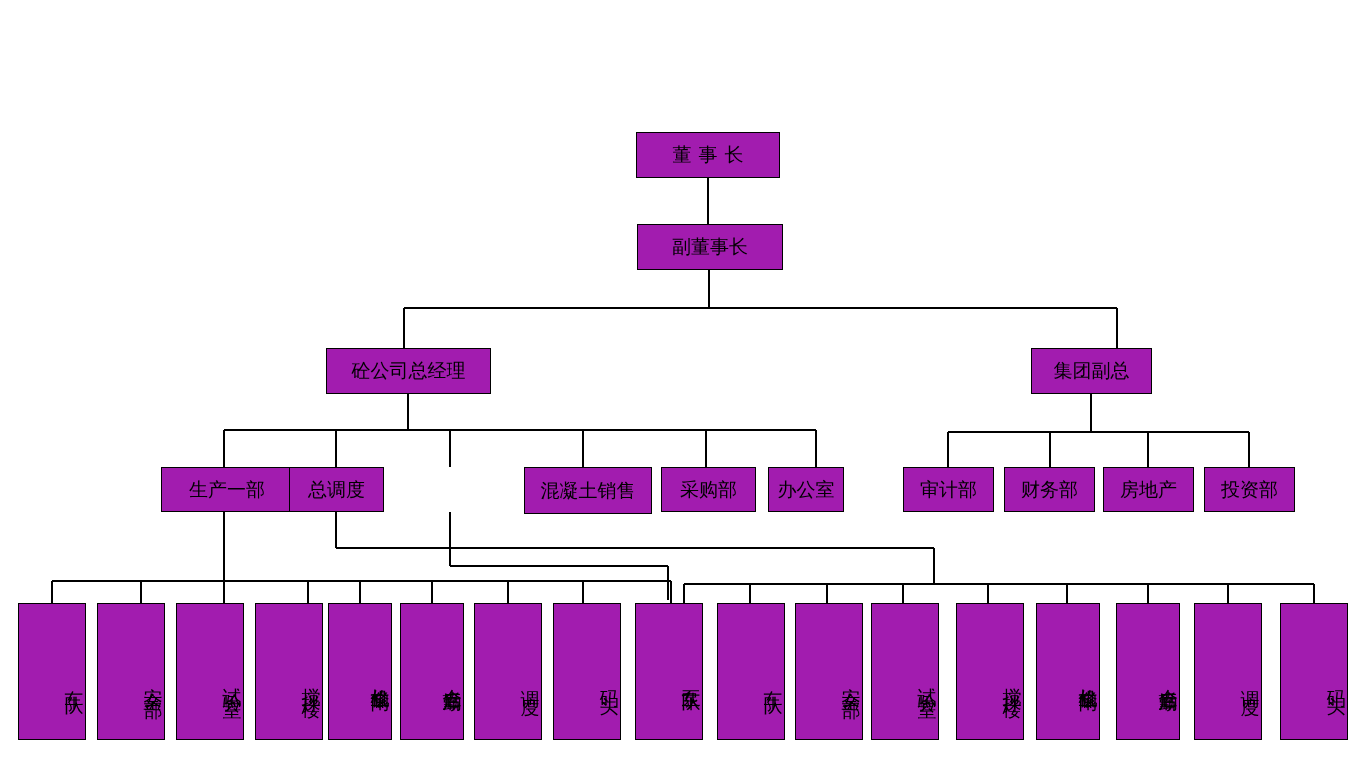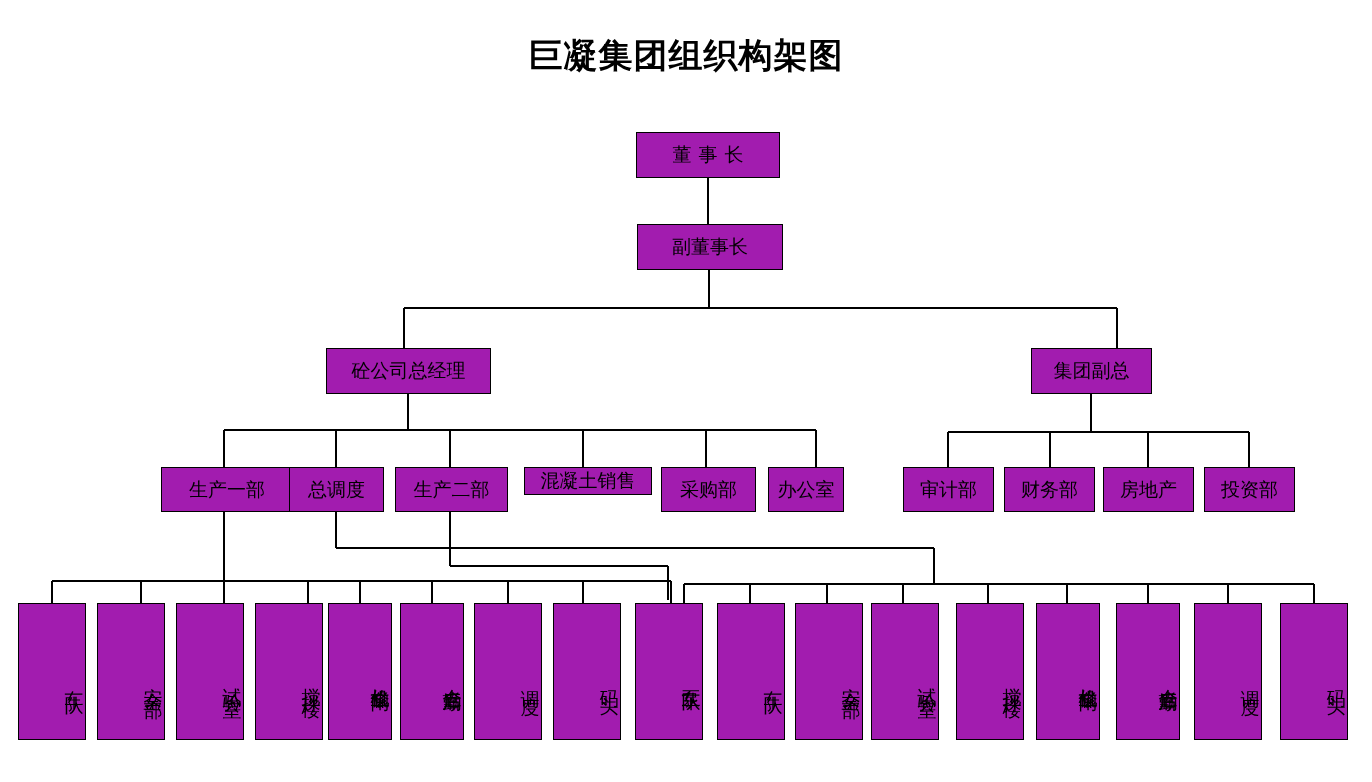--- a/index.html
+++ b/index.html
@@ -70,21 +70,20 @@
     letter-spacing: 1px;
     text-indent: 1px;
     padding-top: 8px;
   }
 </style>
 </head>
 <body>
 
 <div id="page">
 
-  <div class="chart-title">巨凝集团组织构架图</div>
 
   <svg id="connectors" viewBox="0 0 1372 782" width="1372" height="782" xmlns="http://www.w3.org/2000/svg">
     <g stroke="#000000" stroke-width="1.6" fill="none" shape-rendering="crispEdges">
 
       <line x1="708" y1="178" x2="708" y2="224"></line>
 
       <line x1="709" y1="270" x2="709" y2="308"></line>
       <line x1="404" y1="308" x2="1117" y2="308"></line>
       <line x1="404" y1="308" x2="404" y2="348"></line>
       <line x1="1117" y1="308" x2="1117" y2="348"></line>
@@ -141,22 +140,21 @@
 
   <div class="node spaced" style="left:636px; top:132px; width:144px; height:46px;">董事长</div>
 
   <div class="node" style="left:637px; top:224px; width:146px; height:46px;">副董事长</div>
 
   <div class="node" style="left:326px; top:348px; width:165px; height:46px;">砼公司总经理</div>
   <div class="node" style="left:1031px; top:348px; width:121px; height:46px;">集团副总</div>
 
   <div class="node" style="left:161px; top:467px; width:132px; height:45px;">生产一部</div>
   <div class="node" style="left:289px; top:467px; width:95px; height:45px;">总调度</div>
-  <div class="node" style="left:395px; top:467px; width:113px; height:45px;">生产二部</div>
-  <div class="node" style="left:524px; top:467px; width:128px; height:28px;">混凝土销售</div>
+  <div class="node" style="left:524px; top:467px; width:128px; height:47px;">混凝土销售</div>
   <div class="node" style="left:661px; top:467px; width:95px; height:45px;">采购部</div>
   <div class="node" style="left:768px; top:467px; width:76px; height:45px;">办公室</div>
 
   <div class="node" style="left:903px; top:467px; width:91px; height:45px;">审计部</div>
   <div class="node" style="left:1004px; top:467px; width:91px; height:45px;">财务部</div>
   <div class="node" style="left:1103px; top:467px; width:91px; height:45px;">房地产</div>
   <div class="node" style="left:1204px; top:467px; width:91px; height:45px;">投资部</div>
 
   <div class="node vertical" style="left:18px; top:603px; width:68px; height:137px;">车队</div>
   <div class="node vertical" style="left:97px; top:603px; width:68px; height:137px;">安全部</div>

